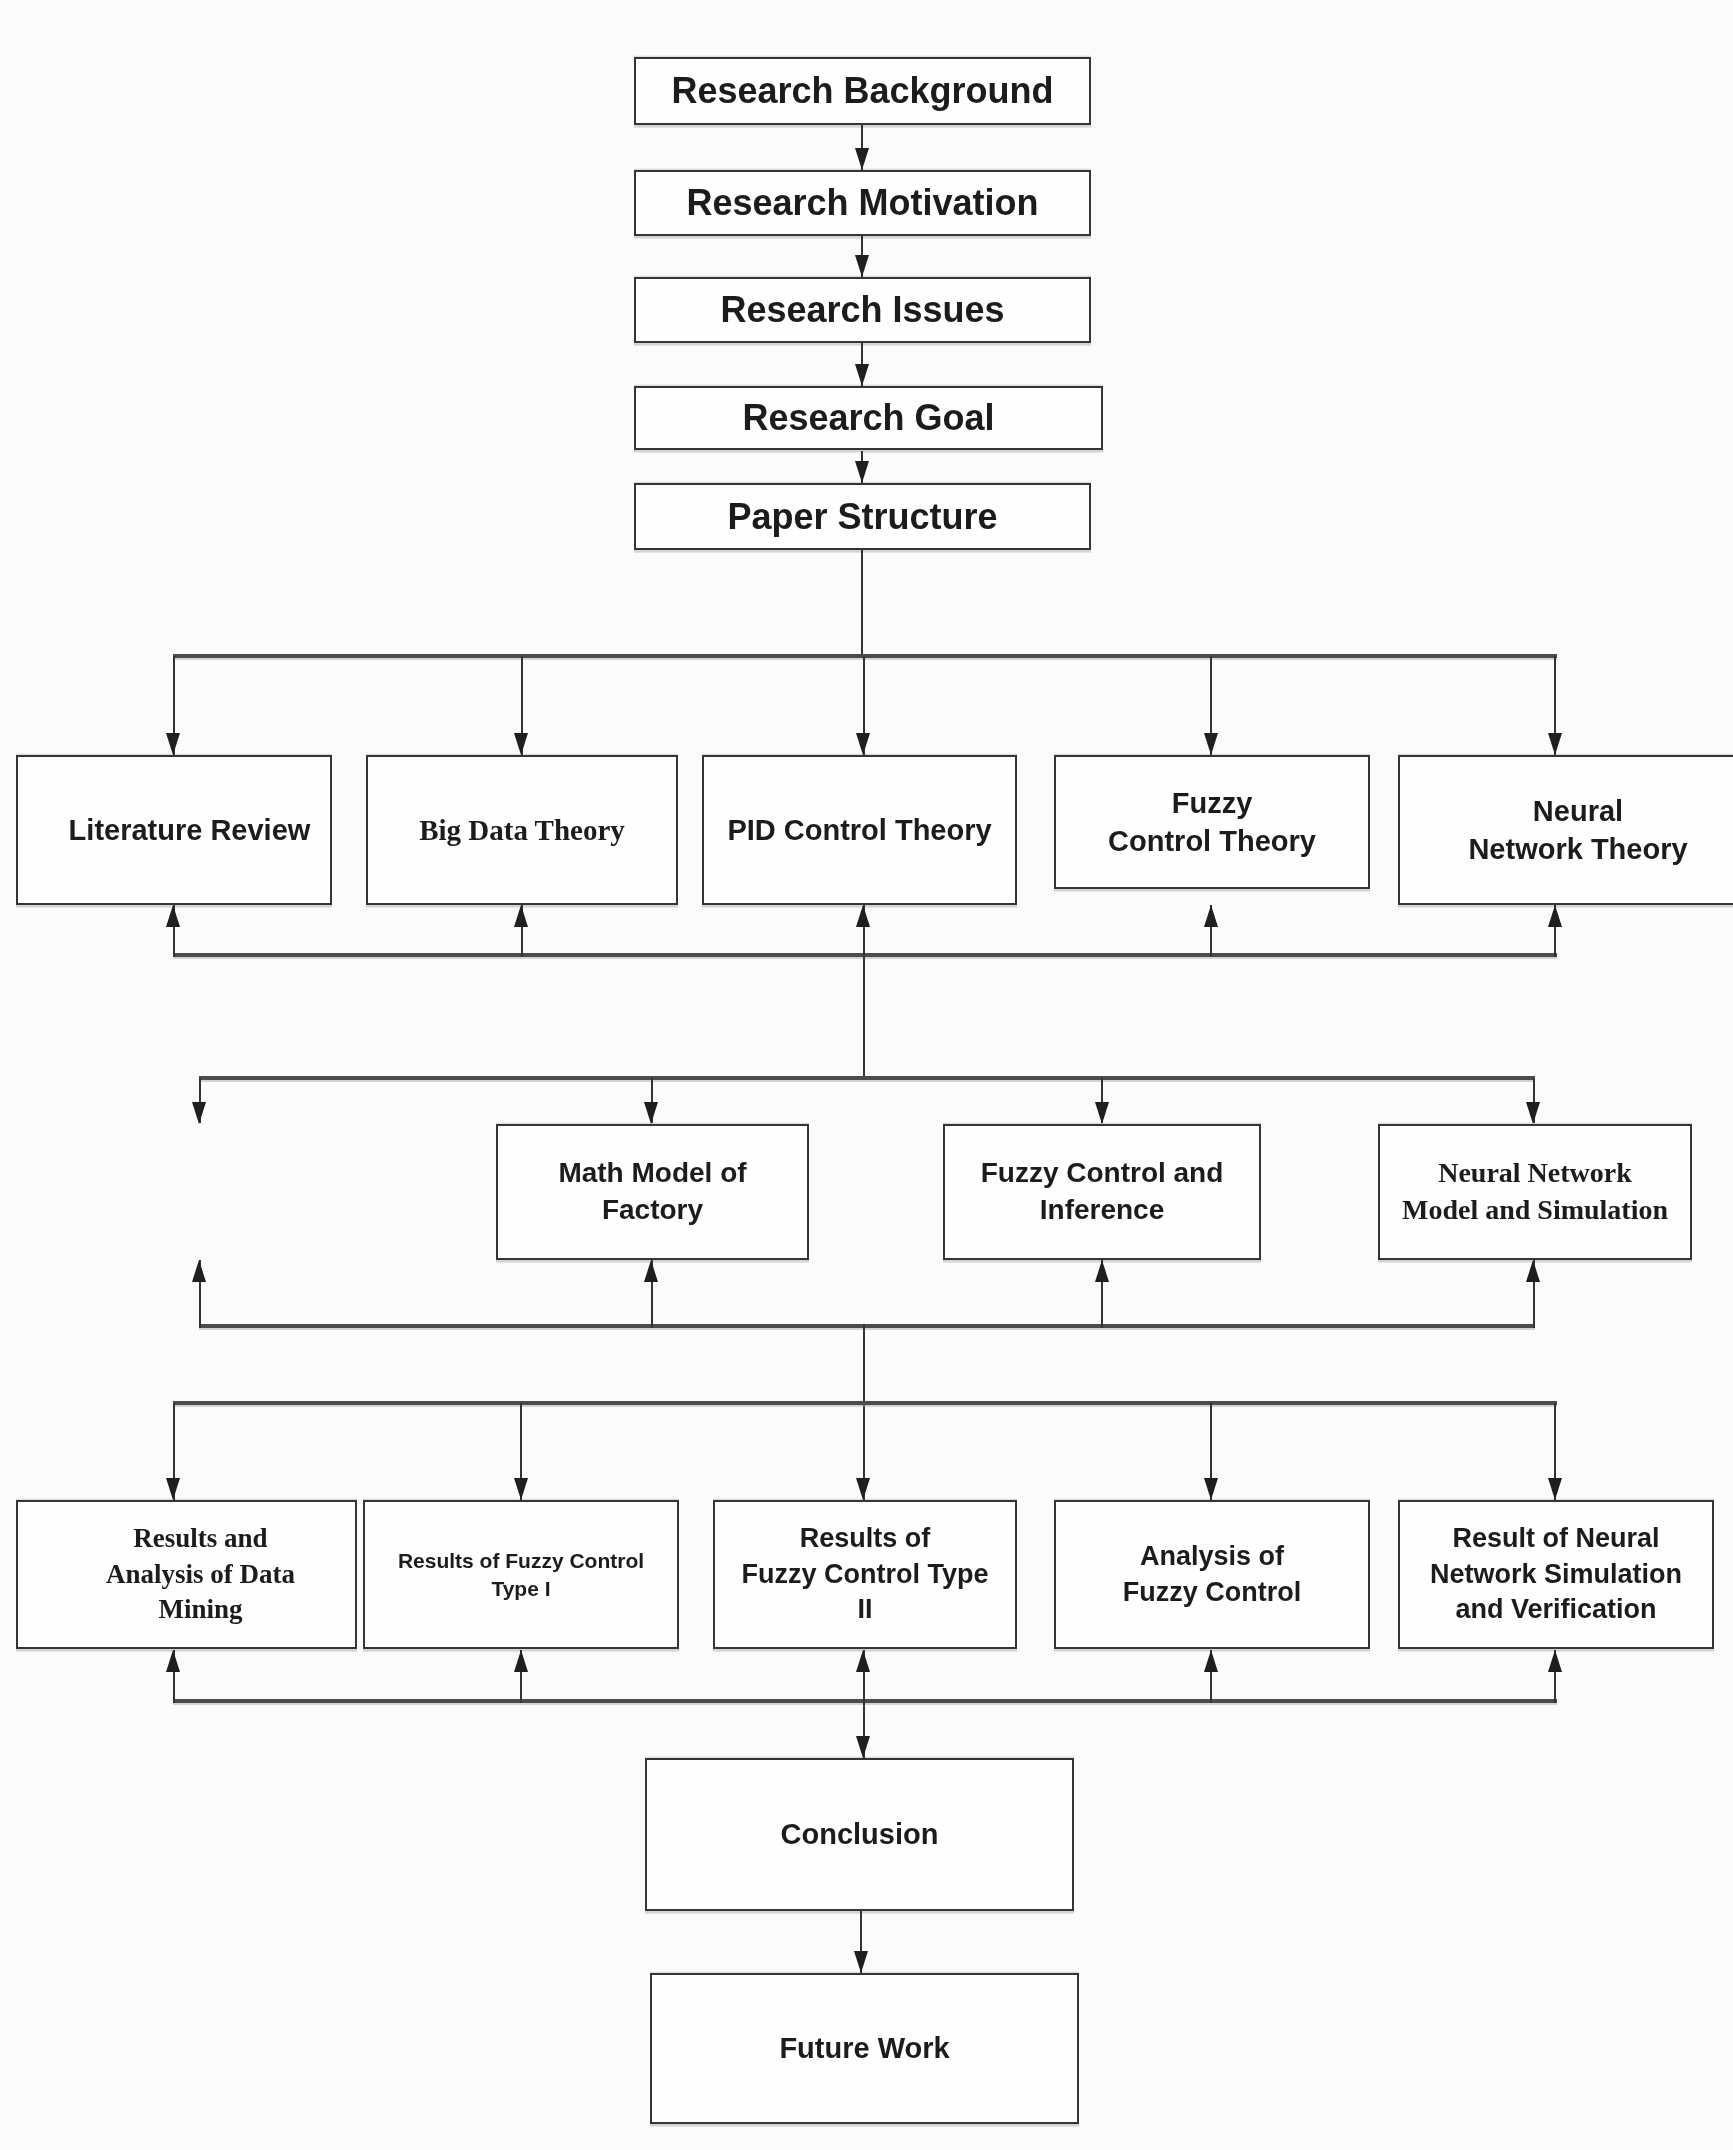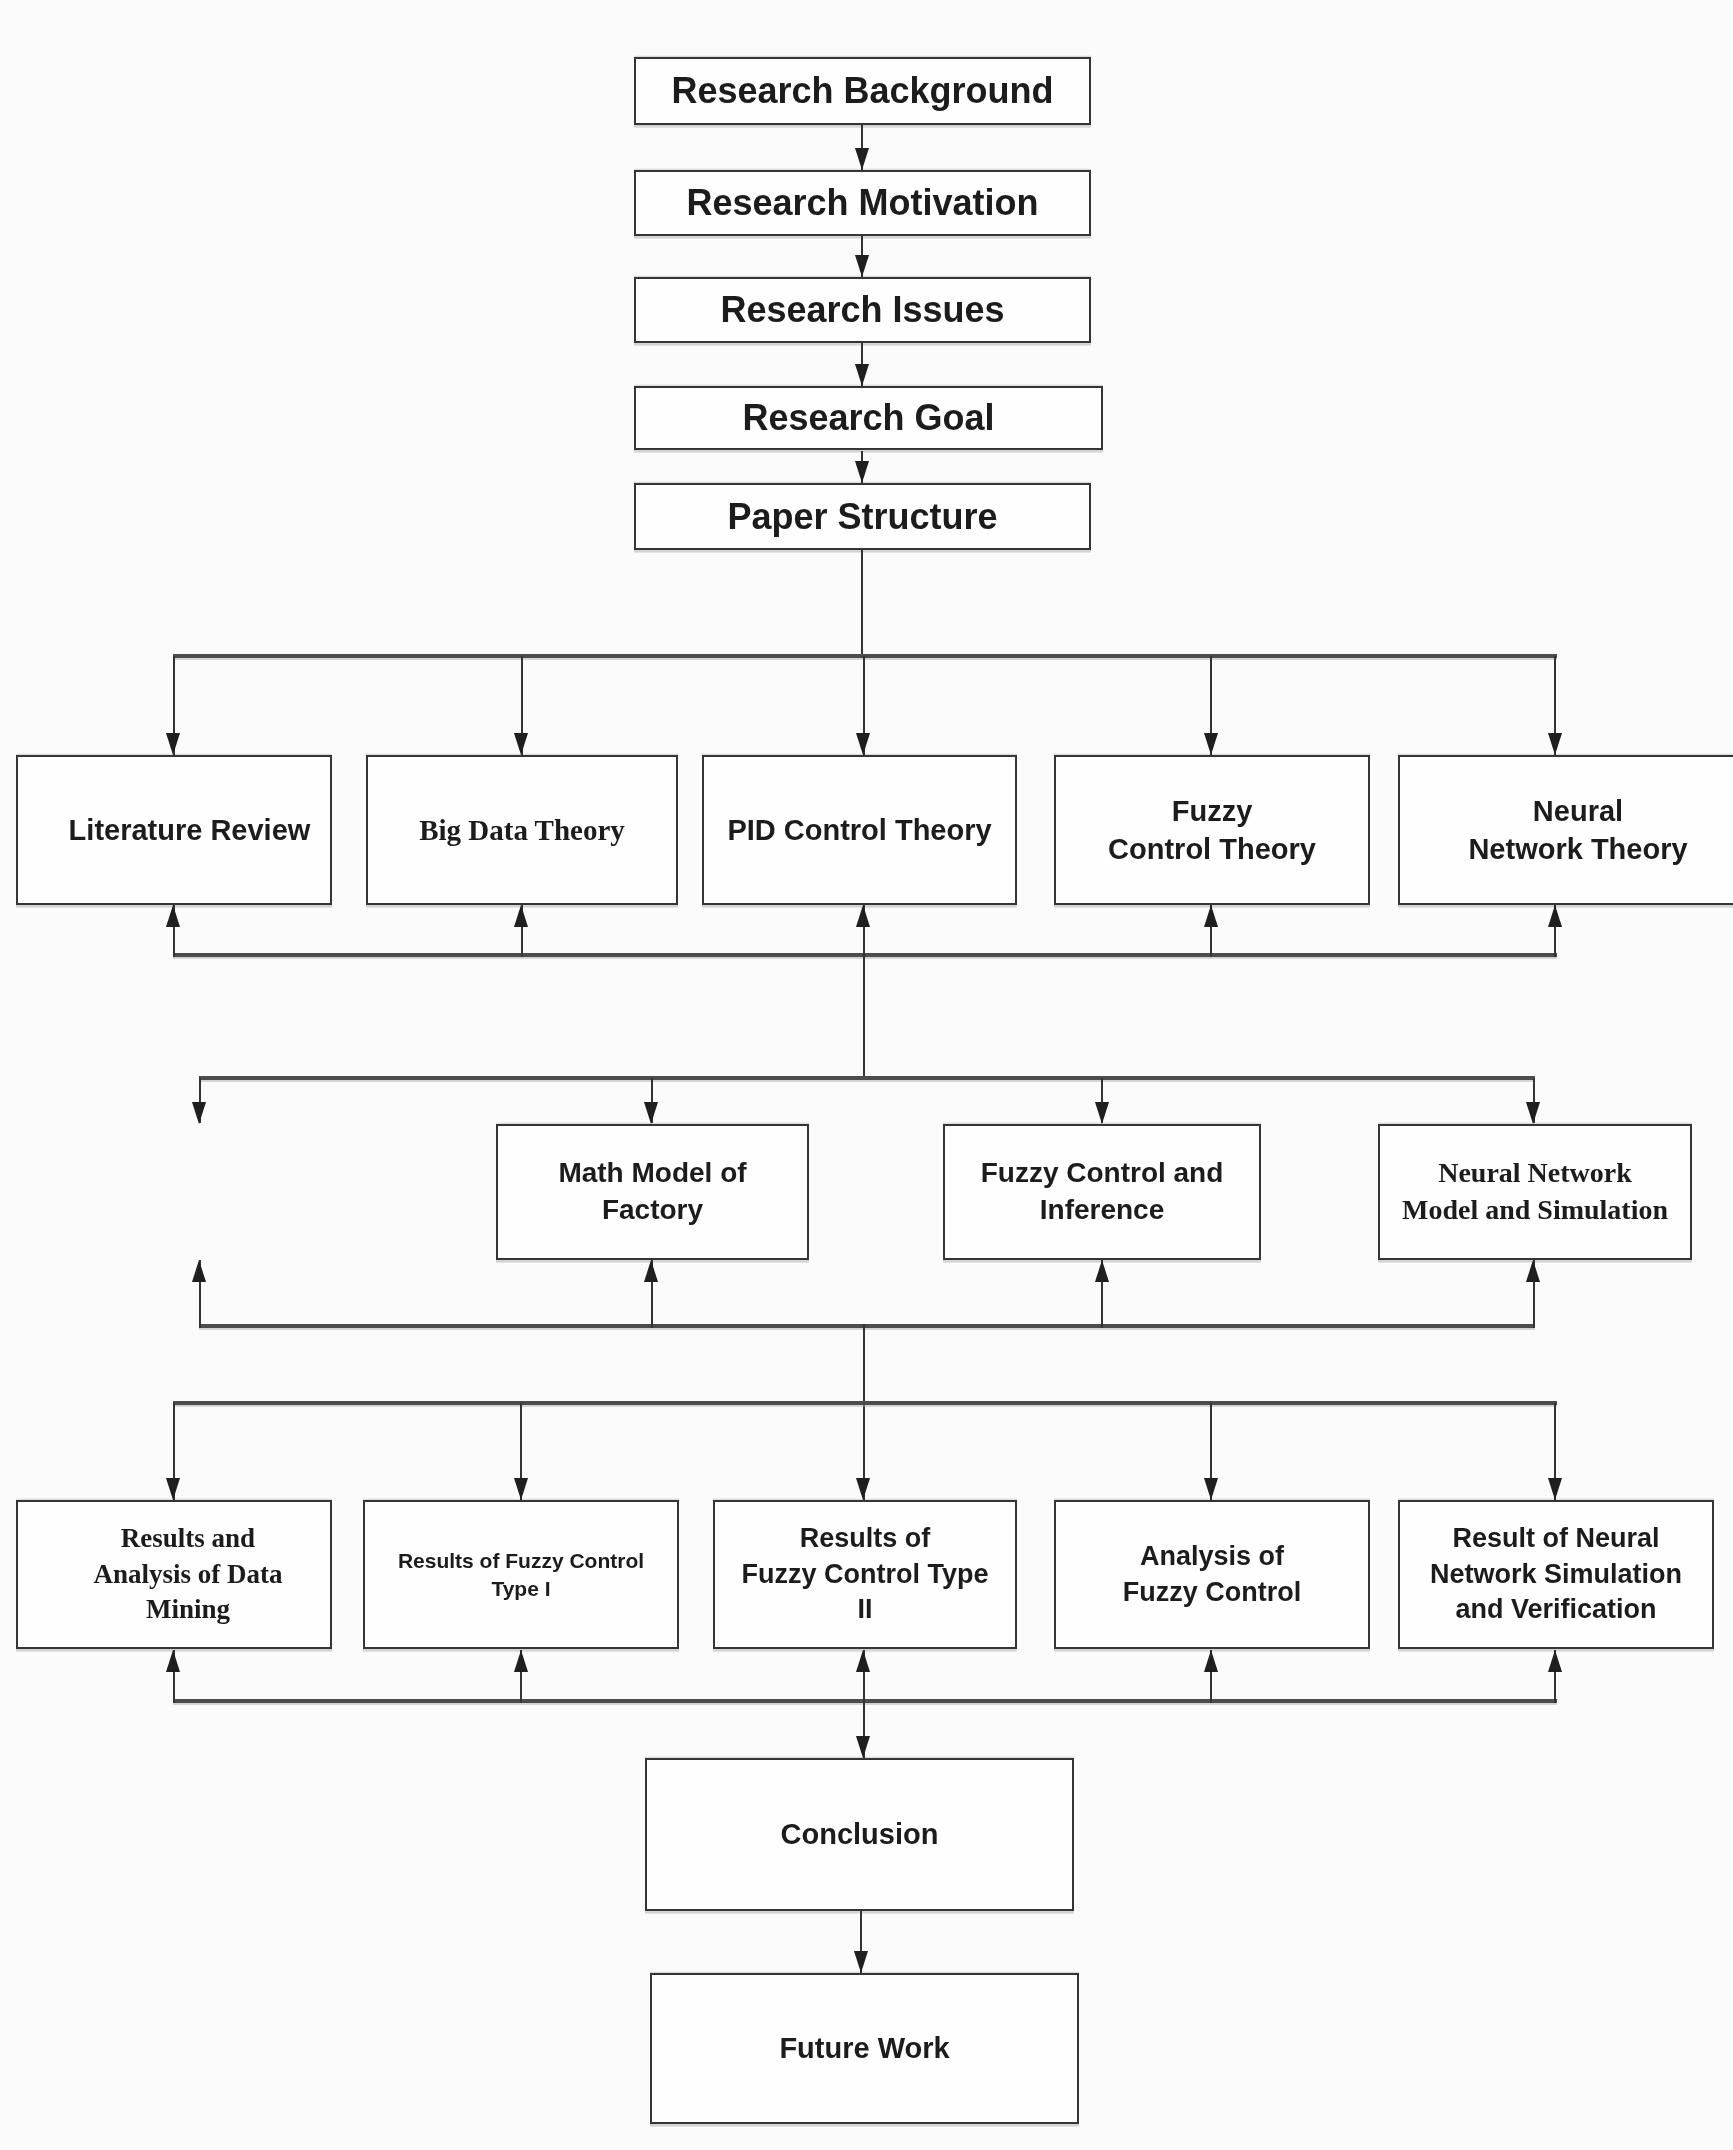--- a/index.html
+++ b/index.html
@@ -61,38 +61,38 @@
 
   <div class="node fs-r2" style="left:16px;top:755px;width:316px;height:150px;padding-left:31px;">
     <span>Literature Review</span>
   </div>
   <div class="node fs-r2 serif" style="left:366px;top:755px;width:312px;height:150px;">
     <span>Big Data Theory</span>
   </div>
   <div class="node fs-r2" style="left:702px;top:755px;width:315px;height:150px;">
     <span>PID Control Theory</span>
   </div>
-  <div class="node fs-r2" style="left:1054px;top:755px;width:316px;height:150px;">
+  <div class="node fs-r2" style="left:1054px;top:755px;width:316px;height:134px;">
     <span>Fuzzy<br>Control Theory</span>
   </div>
   <div class="node fs-r2" style="left:1398px;top:755px;width:360px;height:150px;">
     <span>Neural<br>Network Theory</span>
   </div>
 
   <div class="node fs-r3" style="left:496px;top:1124px;width:313px;height:136px;">
     <span>Math Model of<br>Factory</span>
   </div>
   <div class="node fs-r3" style="left:943px;top:1124px;width:318px;height:136px;">
     <span>Fuzzy Control and<br>Inference</span>
   </div>
   <div class="node fs-r3 serif" style="left:1378px;top:1124px;width:314px;height:136px;">
     <span>Neural Network<br>Model and Simulation</span>
   </div>
 
-  <div class="node fs-r4 serif" style="left:16px;top:1500px;width:316px;height:149px;padding-left:28px;">
+  <div class="node fs-r4 serif" style="left:16px;top:1500px;width:341px;height:149px;padding-left:28px;">
     <span>Results and<br>Analysis of Data<br>Mining</span>
   </div>
   <div class="node fs-sm" style="left:363px;top:1500px;width:316px;height:149px;">
     <span>Results of Fuzzy Control<br>Type I</span>
   </div>
   <div class="node fs-r4" style="left:713px;top:1500px;width:304px;height:149px;">
     <span>Results of<br>Fuzzy Control Type<br>II</span>
   </div>
   <div class="node fs-r4" style="left:1054px;top:1500px;width:316px;height:149px;">
     <span>Analysis of<br>Fuzzy Control</span>

